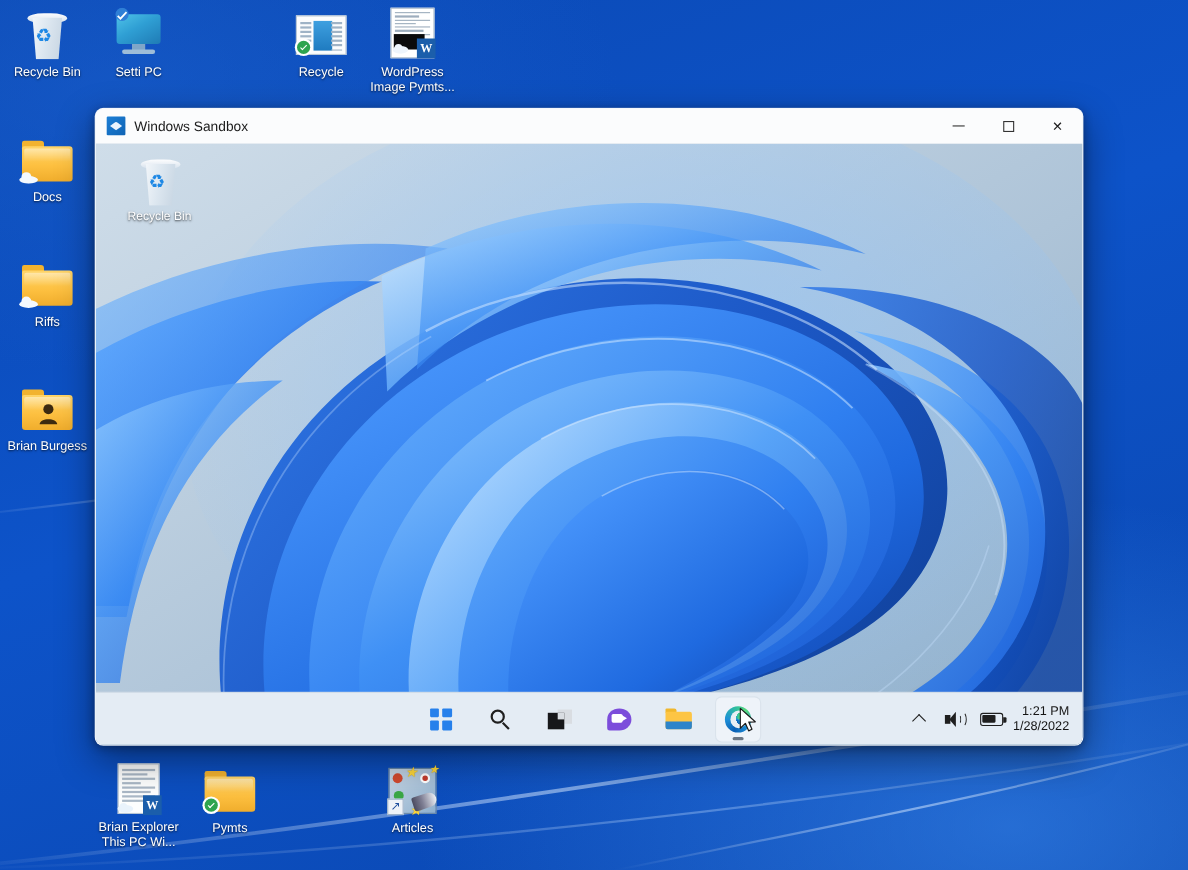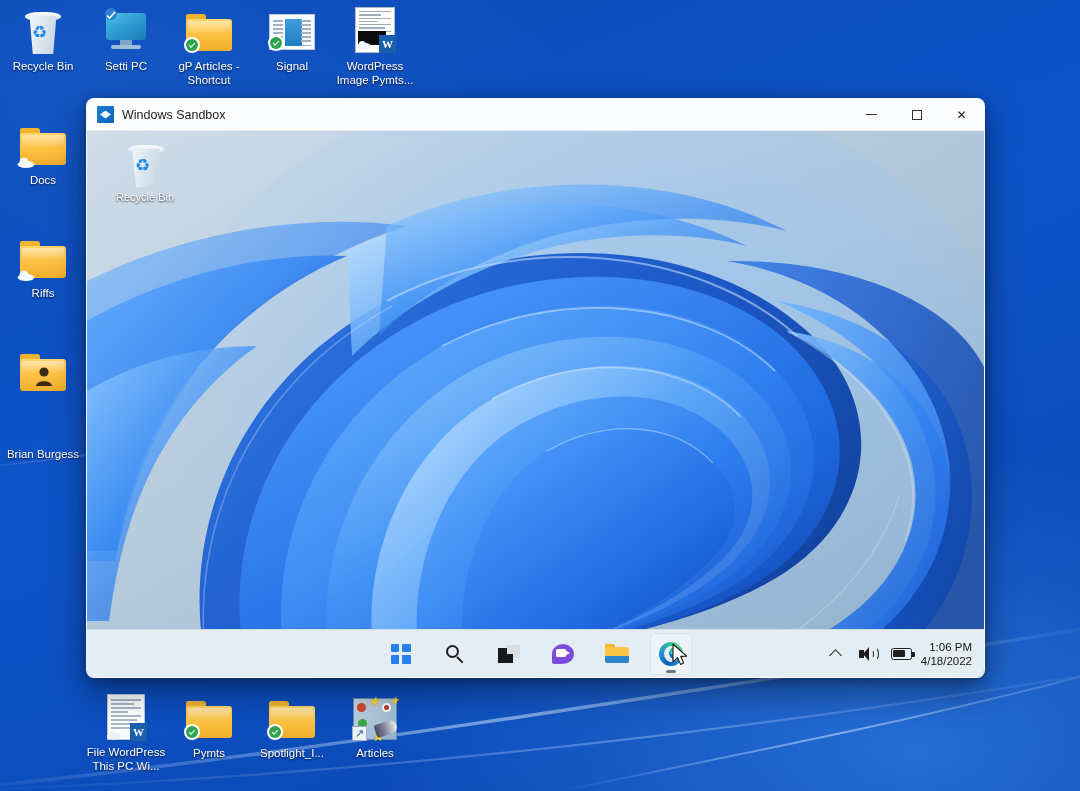--- a/index.html
+++ b/index.html
@@ -334,62 +334,49 @@
       <div class="badge-cloud" style="left:0;top:-2px;bottom:auto;">
         <svg viewBox="0 0 18 12" width="18" height="12">
             <circle cx="9" cy="6" r="6" fill="#2f7fd6"></circle>
             <path d="M5 7.5 L7.5 10 L13 4" stroke="#fff" stroke-width="1.6" fill="none"></path>
           </svg>
       </div>
     </div>
     <div class="lbl">Setti PC</div>
   </div>
 
-  <div class="desk-icon" style="left:166px; top:8px;">
-    <div class="glyph">
-      <div class="folder">
-          <div class="tab"></div>
-          <div class="body"></div>
-          <div class="sheen"></div>
+
+  <div class="desk-icon" style="left:249px; top:8px;">
+    <div class="glyph">
+      <div class="winicon">
+        <div class="bars">
+            <i></i>
+            <i></i>
+            <i></i>
+            <i></i>
+            <i></i>
+            <i></i>
+            <i></i>
+          </div>
+        <div class="pane"></div>
+        <div class="bars2">
+            <i></i>
+            <i></i>
+            <i></i>
+            <i></i>
+            <i></i>
+            <i></i>
+            <i></i>
+          </div>
         <div class="badge-check">
             <i class="tick"></i>
           </div>
       </div>
     </div>
-    <div class="lbl">gP Articles - Shortcut</div>
-  </div>
-
-  <div class="desk-icon" style="left:249px; top:8px;">
-    <div class="glyph">
-      <div class="winicon">
-        <div class="bars">
-            <i></i>
-            <i></i>
-            <i></i>
-            <i></i>
-            <i></i>
-            <i></i>
-            <i></i>
-          </div>
-        <div class="pane"></div>
-        <div class="bars2">
-            <i></i>
-            <i></i>
-            <i></i>
-            <i></i>
-            <i></i>
-            <i></i>
-            <i></i>
-          </div>
-        <div class="badge-check">
-            <i class="tick"></i>
-          </div>
-      </div>
-    </div>
-    <div class="lbl">Signal</div>
+    <div class="lbl">Recycle</div>
   </div>
 
   <div class="desk-icon" style="left:332px; top:4px;">
     <div class="glyph" style="height:52px;">
       <div class="wp">
         <div class="txt">
             <i></i>
             <i style="width:70%"></i>
             <i></i>
             <i style="width:60%"></i>
@@ -437,21 +424,21 @@
           <svg viewBox="0 0 18 12" width="18" height="12">
               <ellipse cx="9" cy="8.5" rx="8.5" ry="3.5" fill="#f4f9fe"></ellipse>
               <circle cx="7" cy="6" r="4.5" fill="#f4f9fe"></circle>
             </svg>
         </div>
       </div>
     </div>
     <div class="lbl">Docs</div>
   </div>
 
-  <div class="desk-icon" style="left:0px; top:348px;gap:48px;">
+  <div class="desk-icon" style="left:0px; top:348px;">
     <div class="glyph">
       <div class="folder">
           <div class="tab"></div>
           <div class="body"></div>
           <div class="sheen"></div>
         <svg style="position:absolute;left:15px;top:12px;" width="18" height="20" viewBox="0 0 18 20">
           <circle cx="9" cy="6" r="4.6" fill="#3c2a10"></circle>
           <path d="M1 20 C1 13.5 17 13.5 17 20 Z" fill="#3c2a10"></path>
         </svg>
       </div>
@@ -475,50 +462,37 @@
           </div>
         <div class="badge-cloud" style="left:-2px;bottom:2px;">
           <svg viewBox="0 0 18 12" width="16" height="11">
               <ellipse cx="9" cy="8" rx="8" ry="4" fill="#e9f3fc"></ellipse>
               <circle cx="7" cy="6" r="4" fill="#e9f3fc"></circle>
             </svg>
         </div>
         <div class="word-badge">W</div>
       </div>
     </div>
-    <div class="lbl">File WordPress This PC Wi...</div>
+    <div class="lbl">Brian Explorer This PC Wi...</div>
   </div>
 
   <div class="desk-icon" style="left:166px; top:695px;">
     <div class="glyph">
       <div class="folder">
           <div class="tab"></div>
           <div class="body"></div>
           <div class="sheen"></div>
         <div class="badge-check">
             <i class="tick"></i>
           </div>
       </div>
     </div>
     <div class="lbl">Pymts</div>
   </div>
 
-  <div class="desk-icon" style="left:249px; top:695px;">
-    <div class="glyph">
-      <div class="folder">
-          <div class="tab"></div>
-          <div class="body"></div>
-          <div class="sheen"></div>
-        <div class="badge-check">
-            <i class="tick"></i>
-          </div>
-      </div>
-    </div>
-    <div class="lbl">Spotlight_I...</div>
-  </div>
 
   <div class="desk-icon" style="left:332px; top:695px;">
     <div class="glyph">
       <div class="ws">
         <i class="star" style="left:14px;top:-4px;">★</i>
         <i class="star" style="right:-3px;top:-3px;font-size:10px;">★</i>
         <i class="star" style="left:18px;bottom:-4px;">★</i>
         <i class="dot" style="left:3px;top:4px;background:#d0492f;"></i>
         <i class="dot" style="left:4px;top:20px;background:#3aa745;"></i>
         <i class="dot" style="right:5px;top:4px;background:#c33b2d;border:2px solid #fff;"></i>
@@ -692,22 +666,22 @@
               <i class="w1"></i>
               <i class="w2"></i>
           </div>
         </div>
         <div class="tray-btn">
           <div class="batt">
               <i class="fill"></i>
             </div>
         </div>
         <div id="tray-clock">
-          <div>1:06 PM</div>
-          <div>4/18/2022</div>
+          <div>1:21 PM</div>
+          <div>1/28/2022</div>
         </div>
       </div>
     </div>
   </div>
 </div>
 
 <svg id="cursor" viewBox="0 0 16 24">
   <path d="M1 1 L1 19 L5.6 14.6 L8.6 21.4 L11.6 20 L8.7 13.4 L14.6 13.2 Z" fill="#ffffff" stroke="#1b1b1b" stroke-width="1.1" stroke-linejoin="round"></path>
 </svg>
 

